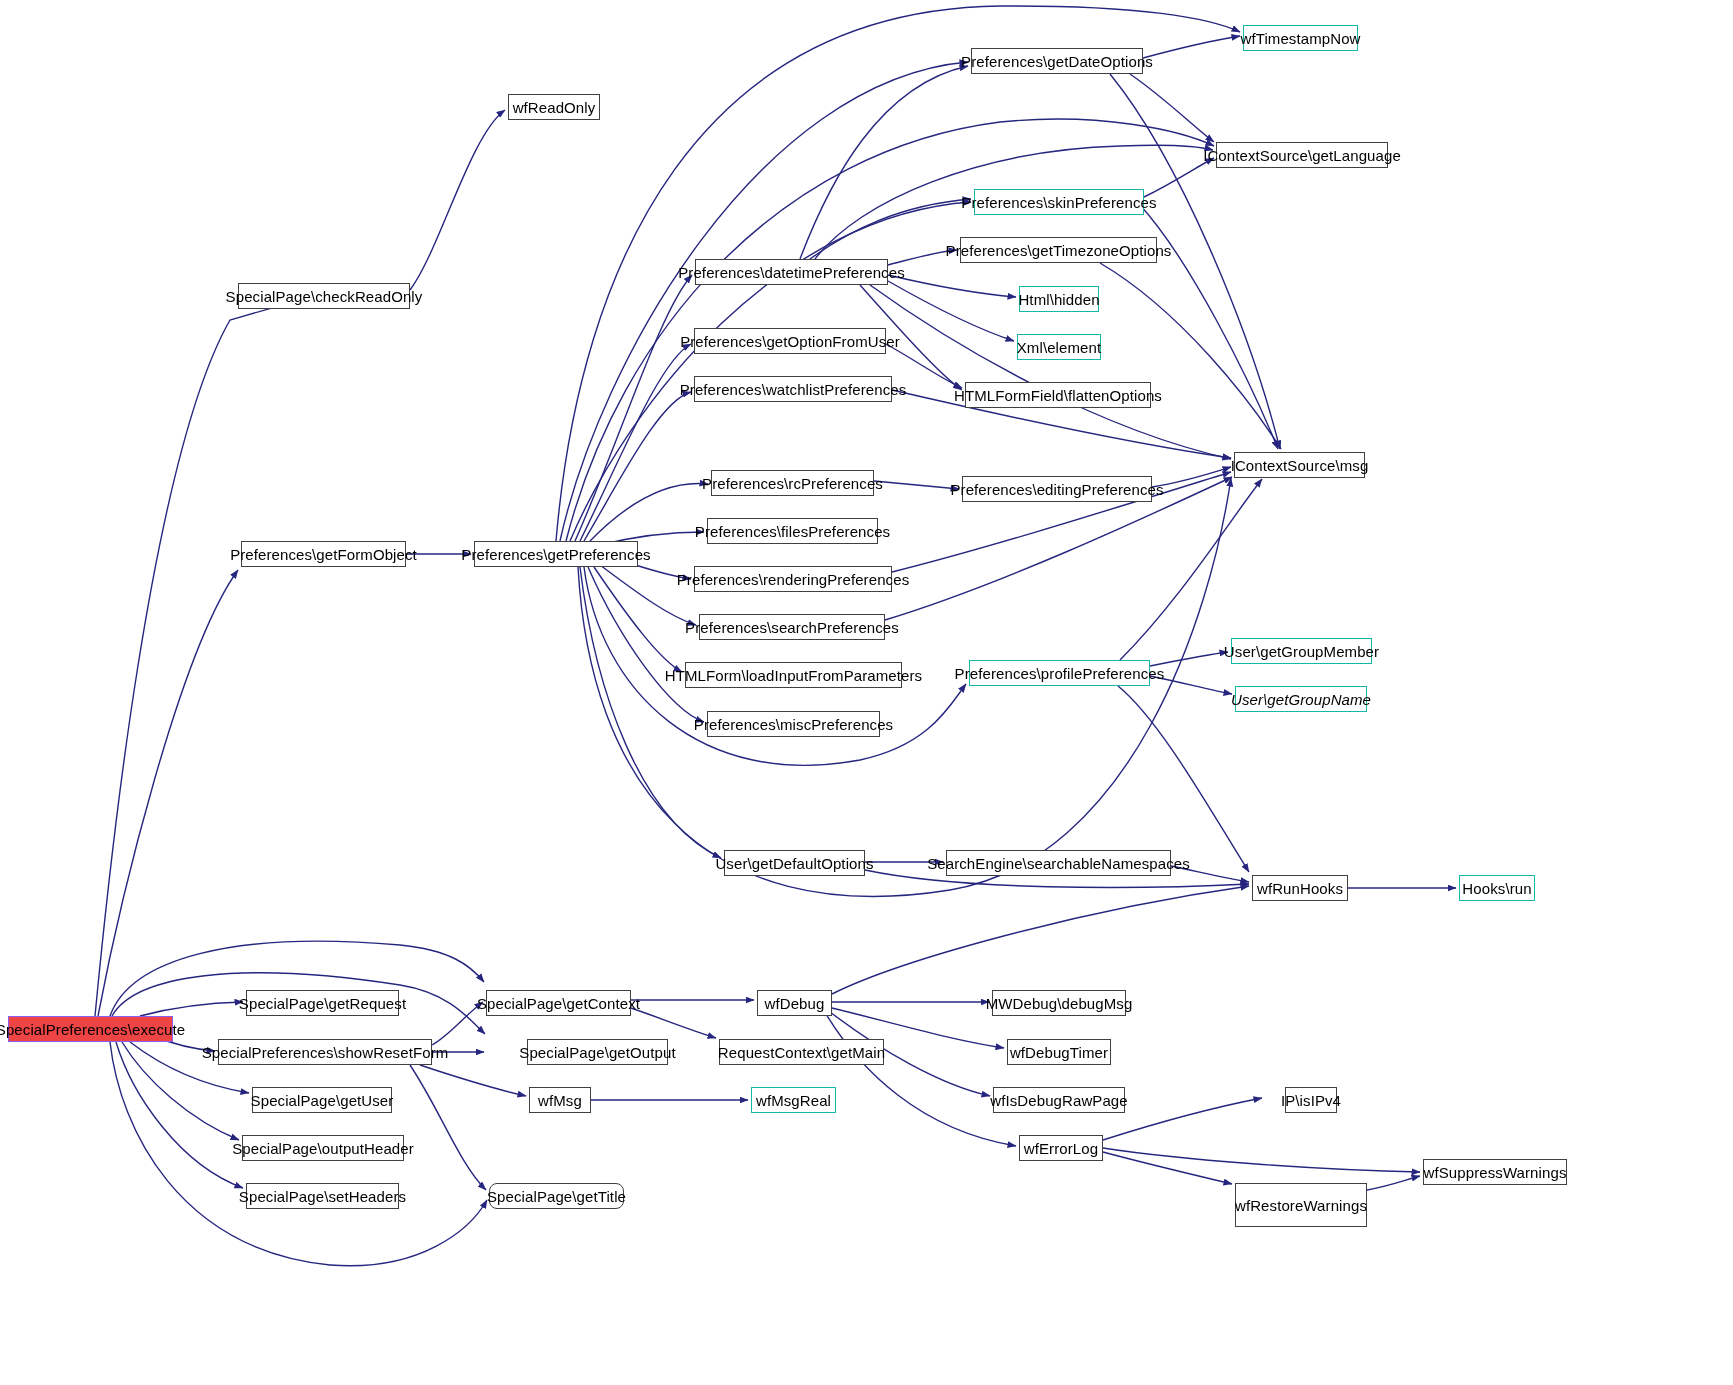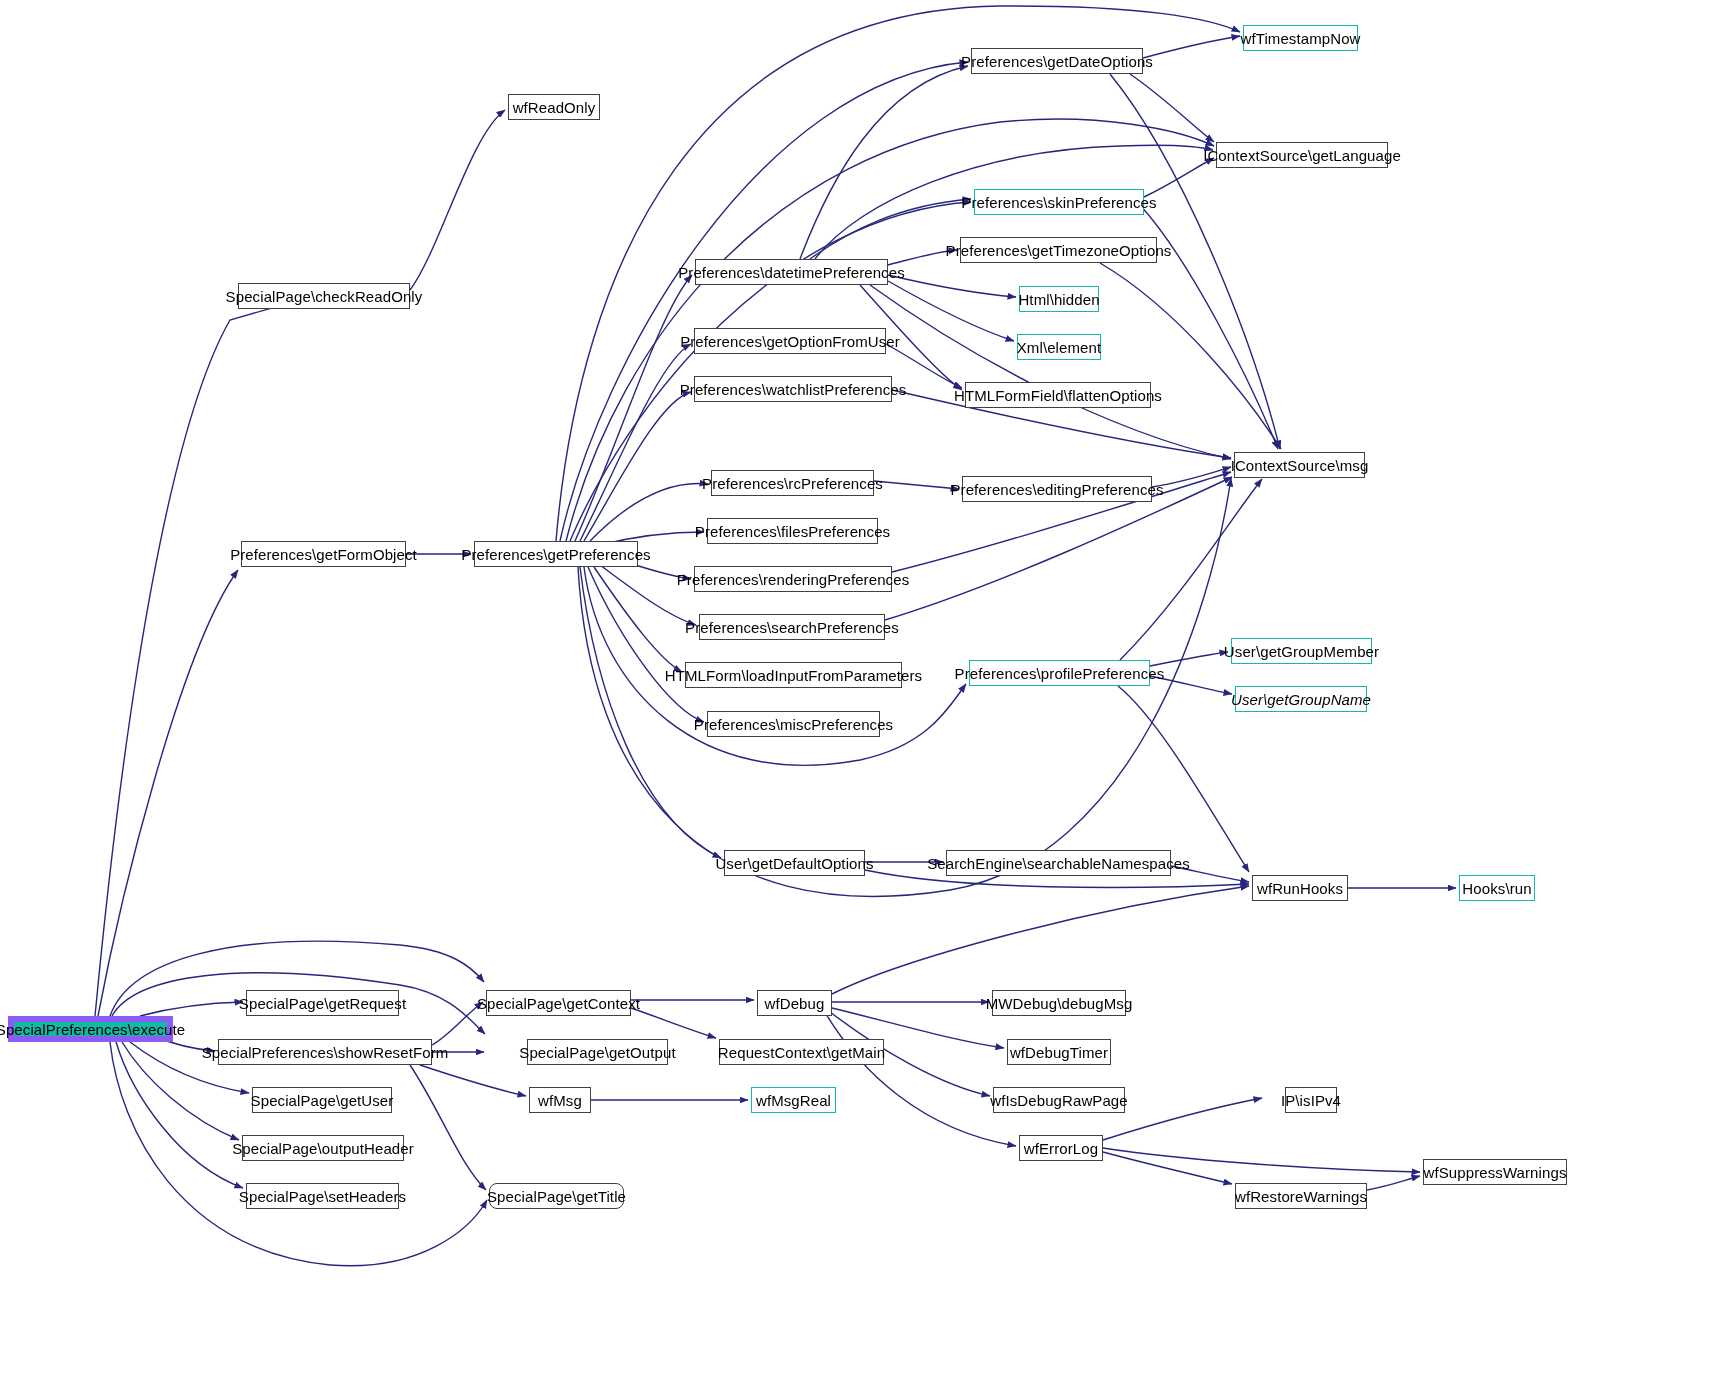--- a/index.html
+++ b/index.html
@@ -34,22 +34,22 @@
     font-size: 15px;
     color: #000000;
     white-space: nowrap;
     letter-spacing: 0.1px;
     z-index: 5;
   }
   .node.red {
     border: 1px solid #14b8a6;
   }
   .node.current {
-    background: #14b8a6;
-    border: 6px solid #8b5cf6;
+    background: #ef4444;
+    border: 1px solid #8b5cf6;
   }
   .node .label {
     pointer-events: none;
   }
 </style>
 </head>
 <body>
 
 <div id="graph-root">
 
@@ -255,21 +255,21 @@
       </div>
       <div class="node" style="left: 993px; top: 1087px; width: 132px; height: 26px;">
         <span class="label">wfIsDebugRawPage</span>
       </div>
       <div class="node" style="left: 1019px; top: 1135px; width: 84px; height: 26px;">
         <span class="label">wfErrorLog</span>
       </div>
       <div class="node" style="left: 1265px; top: 1087px; width: 52px; height: 26px; margin-left: 20px;">
         <span class="label">IP\isIPv4</span>
       </div>
-      <div class="node" style="left: 1235px; top: 1183px; width: 132px; height: 26px;">
+      <div class="node" style="left: 1235px; top: 1183px; width: 132px; height: 44px;">
         <span class="label">wfRestoreWarnings</span>
       </div>
       <div class="node" style="left: 1423px; top: 1159px; width: 144px; height: 26px;">
         <span class="label">wfSuppressWarnings</span>
       </div>
       <div class="node" style="left: 252px; top: 1087px; width: 140px; height: 26px;">
         <span class="label">SpecialPage\getUser</span>
       </div>
       <div class="node" style="left: 529px; top: 1087px; width: 62px; height: 26px;">
         <span class="label">wfMsg</span>

